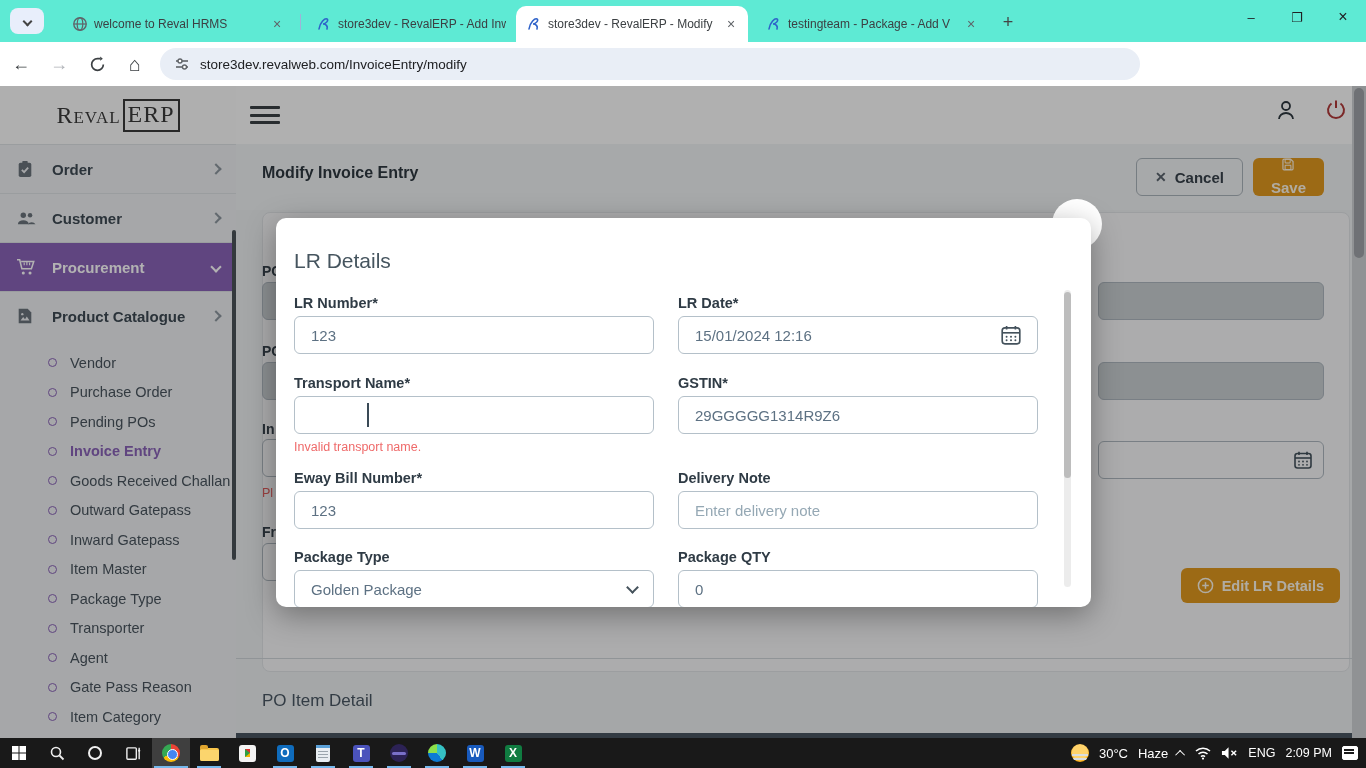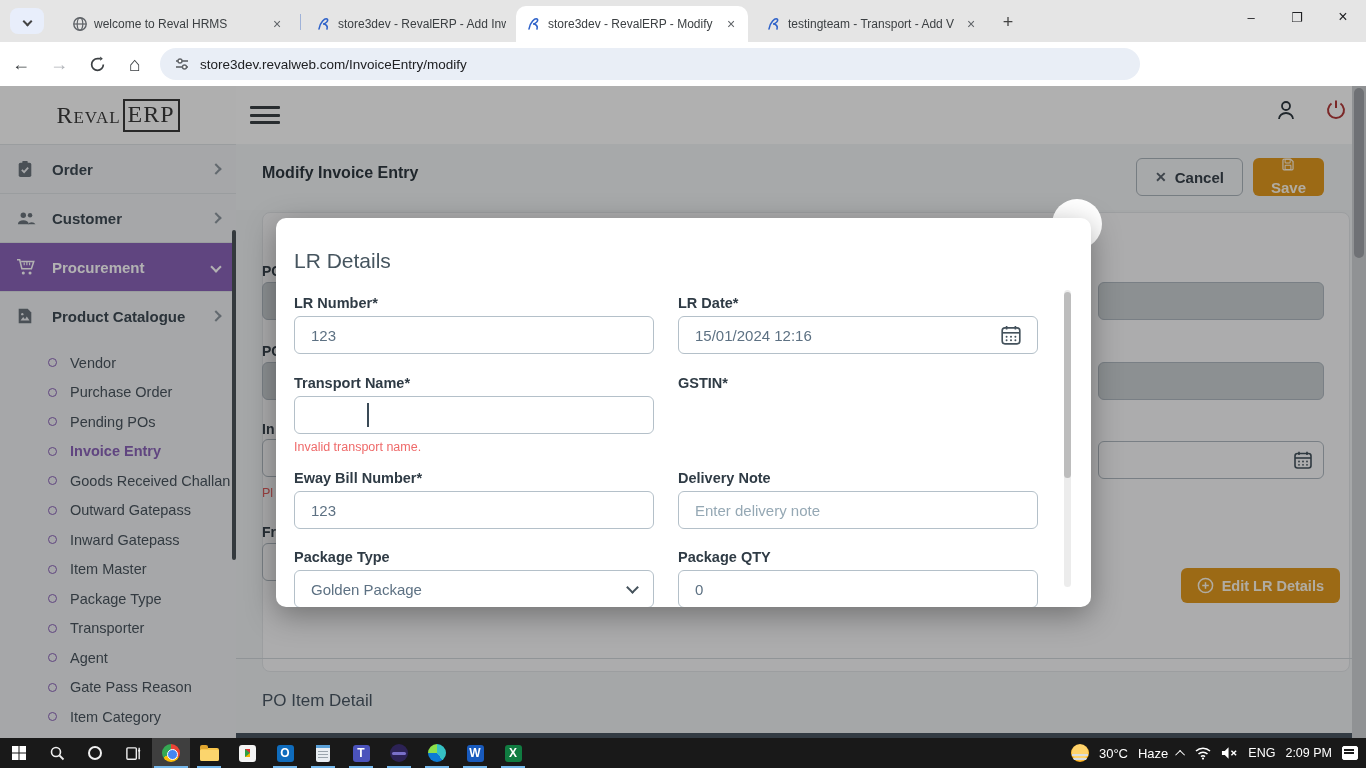--- a/index.html
+++ b/index.html
@@ -1,21 +1,21 @@
 <!DOCTYPE html>
 <html><head>
 <meta charset="utf-8">
 <style>
   * { margin:0; padding:0; box-sizing:border-box; }
   html,body { width:1366px; height:768px; overflow:hidden; }
   body { font-family:"Liberation Sans", sans-serif; }
   #screen { position:relative; width:1366px; height:768px; background:#fff; overflow:hidden; }
 
   
-  .tabstrip { position:absolute; left:0; top:0; width:1366px; height:42px; background:#e5e5e5; }
+  .tabstrip { position:absolute; left:0; top:0; width:1366px; height:42px; background:#5eead4; }
   .tabsearch { position:absolute; left:10px; top:8px; width:34px; height:26px; border-radius:8px; background:#e8eefb; display:flex; align-items:center; justify-content:center; }
   .tab { position:absolute; top:6px; height:36px; border-radius:10px 10px 0 0; display:flex; align-items:center; padding:0 8px 0 10px; width:232px; }
   .tab.active { background:#fff; }
   .tab .title { font-size:12px; color:#3c4043; white-space:nowrap; overflow:hidden; flex:1; margin:0 6px; }
   .tab .close { width:18px; height:18px; border-radius:50%; display:flex; align-items:center; justify-content:center; font-size:14px; color:#5f6368; }
   .favicon { width:16px; height:16px; flex:none; }
   .tab-sep { position:absolute; top:14px; width:1px; height:16px; background:#9fb2d8; }
   .newtab { position:absolute; left:996px; top:10px; width:24px; height:24px; font-size:18px; color:#444; display:flex; align-items:center; justify-content:center; }
   .wincontrols { position:absolute; right:0; top:0; height:34px; display:flex; }
   .winbtn { width:46px; height:34px; display:flex; align-items:center; justify-content:center; color:#202124; font-size:13px; }
@@ -154,21 +154,21 @@
           <path d="M3,13 C4,6 9,2 11,3 C13,4 10,8 7,8 C10,8 12,10 11,13" fill="none" stroke="#2e62c9" stroke-width="1.6" stroke-linecap="round"></path>
         </svg>
       <span class="title">store3dev - RevalERP - Modify</span>
       <span class="close">×</span>
     </div>
 
     <div class="tab" style="left:756px;">
       <svg class="favicon" viewBox="0 0 16 16">
           <path d="M3,13 C4,6 9,2 11,3 C13,4 10,8 7,8 C10,8 12,10 11,13" fill="none" stroke="#2e62c9" stroke-width="1.6" stroke-linecap="round"></path>
         </svg>
-      <span class="title">testingteam - Transport - Add V</span>
+      <span class="title">testingteam - Package - Add V</span>
       <span class="close">×</span>
     </div>
 
     <div class="newtab">+</div>
 
     <div class="wincontrols">
       <div class="winbtn">–</div>
       <div class="winbtn">❐</div>
       <div class="winbtn" style="font-size:16px;">×</div>
     </div>
@@ -449,20 +449,21 @@
               <circle cx="14" cy="14.8" r="0.9"></circle>
             </g>
           </svg>
       </span>
 
       <span class="f-label col1" style="top:157px;">Transport Name*</span>
       <input class="f-input col1" style="top: 178px;" value="">
       <div class="caret" style="left:91px; top:185px;"></div>
       <div class="f-error">Invalid transport name.</div>
       <span class="f-label col2" style="top:157px;">GSTIN*</span>
+      <input class="f-input col2" style="top: 178px;" value="29GGGGG1314R9Z6">
 
       <span class="f-label col1" style="top:252px;">Eway Bill Number*</span>
       <input class="f-input col1" style="top: 273px;" value="123">
       <span class="f-label col2" style="top:252px;">Delivery Note</span>
       <input class="f-input col2" style="top: 273px;" placeholder="Enter delivery note">
 
       <span class="f-label col1" style="top:331px;">Package Type</span>
       <div class="f-input col1" style="top:352px; display:flex; align-items:center;">
         <span>Golden Package</span>
       </div>

